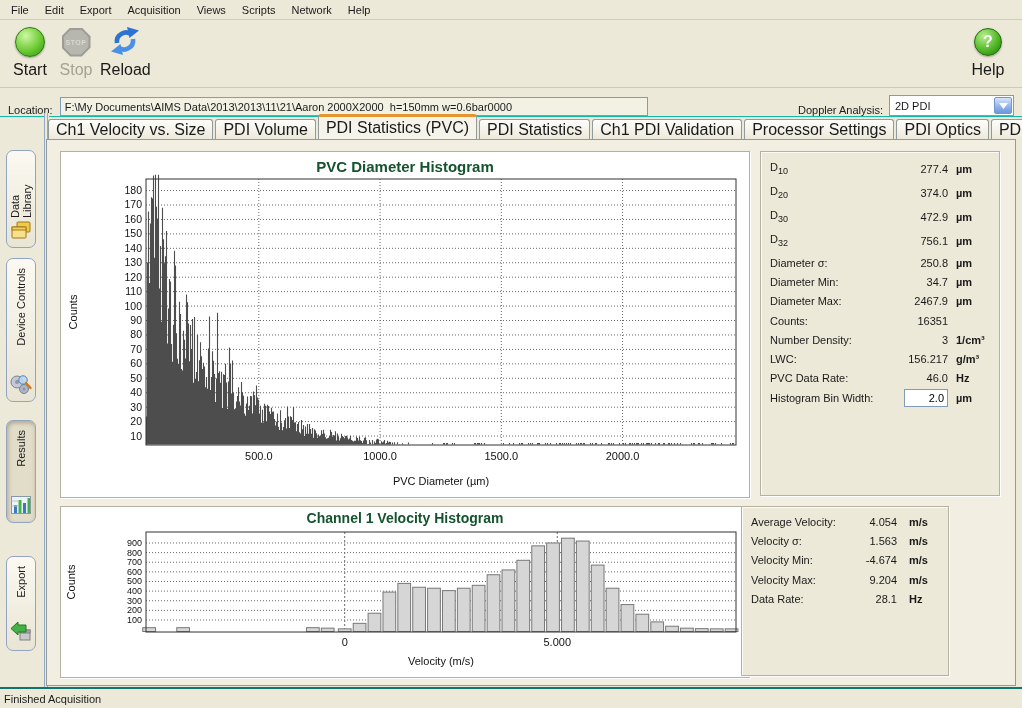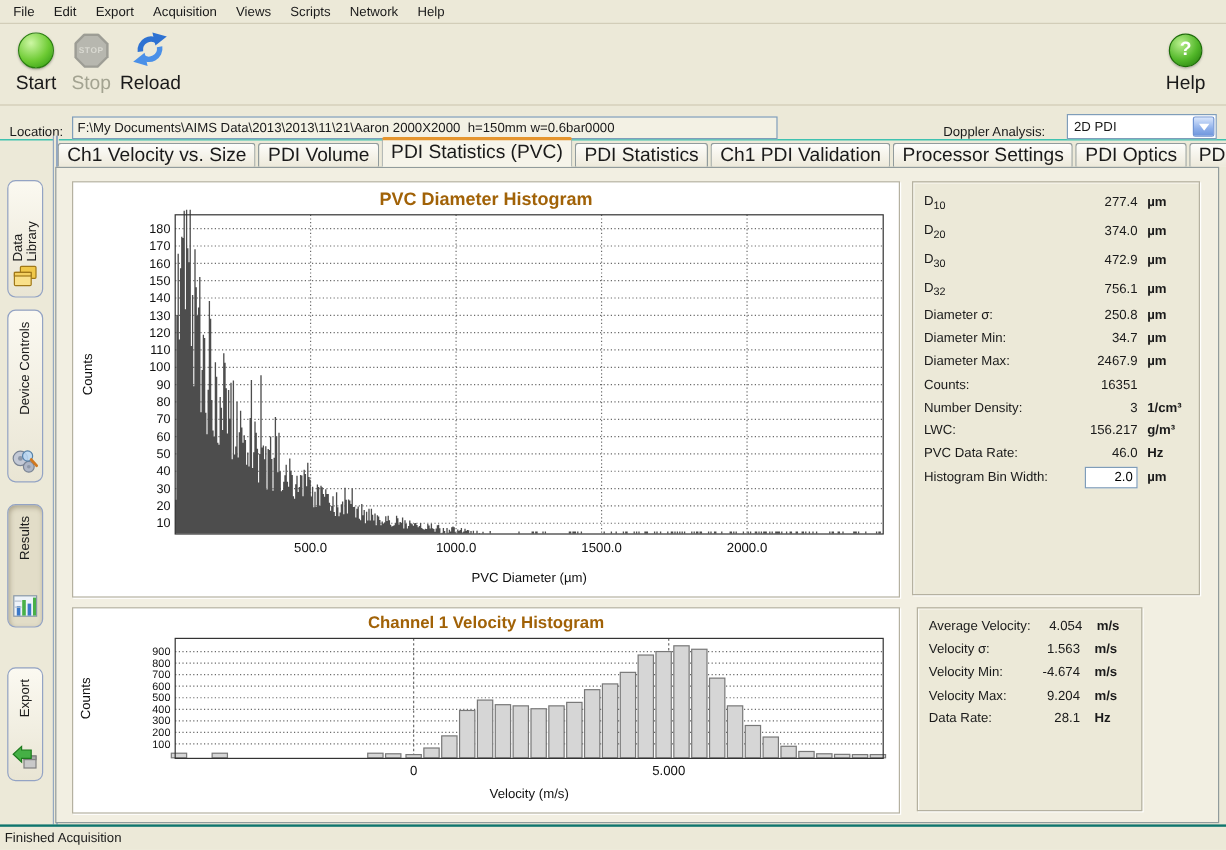--- a/index.html
+++ b/index.html
@@ -29,21 +29,21 @@
     background:#b7b7af;display:flex;align-items:center;justify-content:center;
     font-size:7px;font-weight:bold;letter-spacing:.5px;color:#d9d9d1}
   .help-orb{width:26px;height:26px;border-radius:50%;
     background:radial-gradient(circle at 35% 28%, #b9ef8d, #53b82a 55%, #237d0c 95%);
     border:1px solid #1d6c08;color:#fff;font-weight:bold;font-size:16px;
     display:flex;align-items:center;justify-content:center;box-shadow:0 1px 2px rgba(0,0,0,.3)}
   
   .locationbar{height:28px;display:flex;align-items:flex-end;padding:0 8px;border-bottom:1px solid #14b8a6}
   .loc-field{width:578px;height:15px;margin-left:7px;border:1px solid #7f9db9;background:#f3f1e4;
     font-family:"Liberation Sans",sans-serif;font-size:11px;padding:1px 4px;color:#1a1a1a}
-  .dop-label{margin-left:auto;padding-right:18px}
+  .dop-label{margin-left:auto;padding-right:6px}
   .dop-select{width:118px;height:19px;border:1px solid #7f9db9;background:#fff;display:flex;
     align-items:center;padding-left:5px;position:relative;cursor:default}
   .dd-btn{position:absolute;right:1px;top:1px;bottom:1px;width:16px;border-radius:2px;
     background:linear-gradient(#d8e5fb,#8fb0ea 60%,#6f97dd);border:1px solid #7094d4;
     display:flex;align-items:center;justify-content:center}
   
   .main{position:absolute;top:113px;left:0;right:0;bottom:19px}
   .sidebar{position:absolute;left:0;top:0;width:44px;bottom:0}
   .v-split{position:absolute;left:44px;top:0;bottom:0;width:5px;
     background:linear-gradient(90deg,#94a8c0 0 1px,#ece9d8 1px 3px,#94a8c0 3px 4px,#ece9d8 4px)}
@@ -57,21 +57,21 @@
   
   .tabstrip{display:flex;align-items:flex-end;height:26px;padding-left:2px;box-sizing:border-box}
   .tab{height:19px;display:flex;align-items:center;padding:0 7px;margin-right:2px;white-space:nowrap;
     border:1px solid #919b9c;border-bottom:none;border-radius:3px 3px 0 0;
     background:linear-gradient(#fdfdfb,#ede9da);font-size:16px;cursor:default}
   .tab.active{height:22px;background:#f6f4ea;border-top:3px solid #e5952e;position:relative;z-index:3;
     padding-top:0}
   .panel{position:absolute;top:26px;left:0;right:0;bottom:0;border:1px solid #919b9c;background:#f2efe2}
   
   .chart-panel{position:absolute;background:#fff;border:1px solid #b5b1a0;box-shadow:1px 1px 0 #fff}
-  .chart-title{position:absolute;left:0;right:0;top:6px;text-align:center;font-weight:bold;color:#a16207}
+  .chart-title{position:absolute;left:0;right:0;top:6px;text-align:center;font-weight:bold;color:#14532d}
   .chart-svg{position:absolute;left:0;top:0}
   .stats-panel{position:absolute;background:#ece9d8;border:1px solid #b5b1a0;
     box-shadow:inset 1px 1px 0 #fbfaf4, 1px 1px 0 #fff;box-sizing:border-box;padding-top:5px}
   .srow{display:flex;align-items:center;height:19.3px;padding:0 9px}
   .srow.dsub{height:24px}
   .sl{flex:1;font-weight:normal;white-space:nowrap}
   .sl sub{font-size:9px}
   .sv{width:58px;text-align:right;font-weight:normal}
   .su{width:42px;padding-left:8px;font-weight:bold;box-sizing:border-box}
   .stats-bottom .sv{width:46px}
@@ -375,21 +375,21 @@
             <rect x="634.4422827496758" y="121.63749999999999" width="12.753999135322092" height="2.8625000000000114" fill="#d6d6d6" stroke="#787878" stroke-width="1"></rect>
             <rect x="649.3219484075514" y="121.83" width="12.753999135322092" height="2.6700000000000017" fill="#d6d6d6" stroke="#787878" stroke-width="1"></rect>
             <rect x="664.2016140654273" y="121.83" width="12.753999135322092" height="2.6700000000000017" fill="#d6d6d6" stroke="#787878" stroke-width="1"></rect>
             <rect x="85" y="25" width="590" height="100" fill="none" stroke="#333" stroke-width="1"></rect>
             <text x="14" y="75" text-anchor="middle" font-size="11px" font-family="Liberation Sans, sans-serif" fill="#111" transform="rotate(-90 14 75)">Counts</text>
             <text x="380" y="158" text-anchor="middle" font-size="11px" font-family="Liberation Sans, sans-serif" fill="#111">Velocity (m/s)</text>
           </svg>
         <div class="chart-title" style="font-size:14px;top:3px">Channel 1 Velocity Histogram</div>
       </div>
 
-      <div class="stats-panel stats-bottom" style="left:717px;top:366px;width:188px;height:170px" id="velStats">
+      <div class="stats-panel stats-bottom" style="left:694px;top:366px;width:208px;height:170px" id="velStats">
           <div class="srow">
             <span class="sl">Average Velocity:</span>
             <span class="sv">4.054</span>
             <span class="su">m/s</span>
           </div>
           <div class="srow">
             <span class="sl">Velocity σ:</span>
             <span class="sv">1.563</span>
             <span class="su">m/s</span>
           </div>

